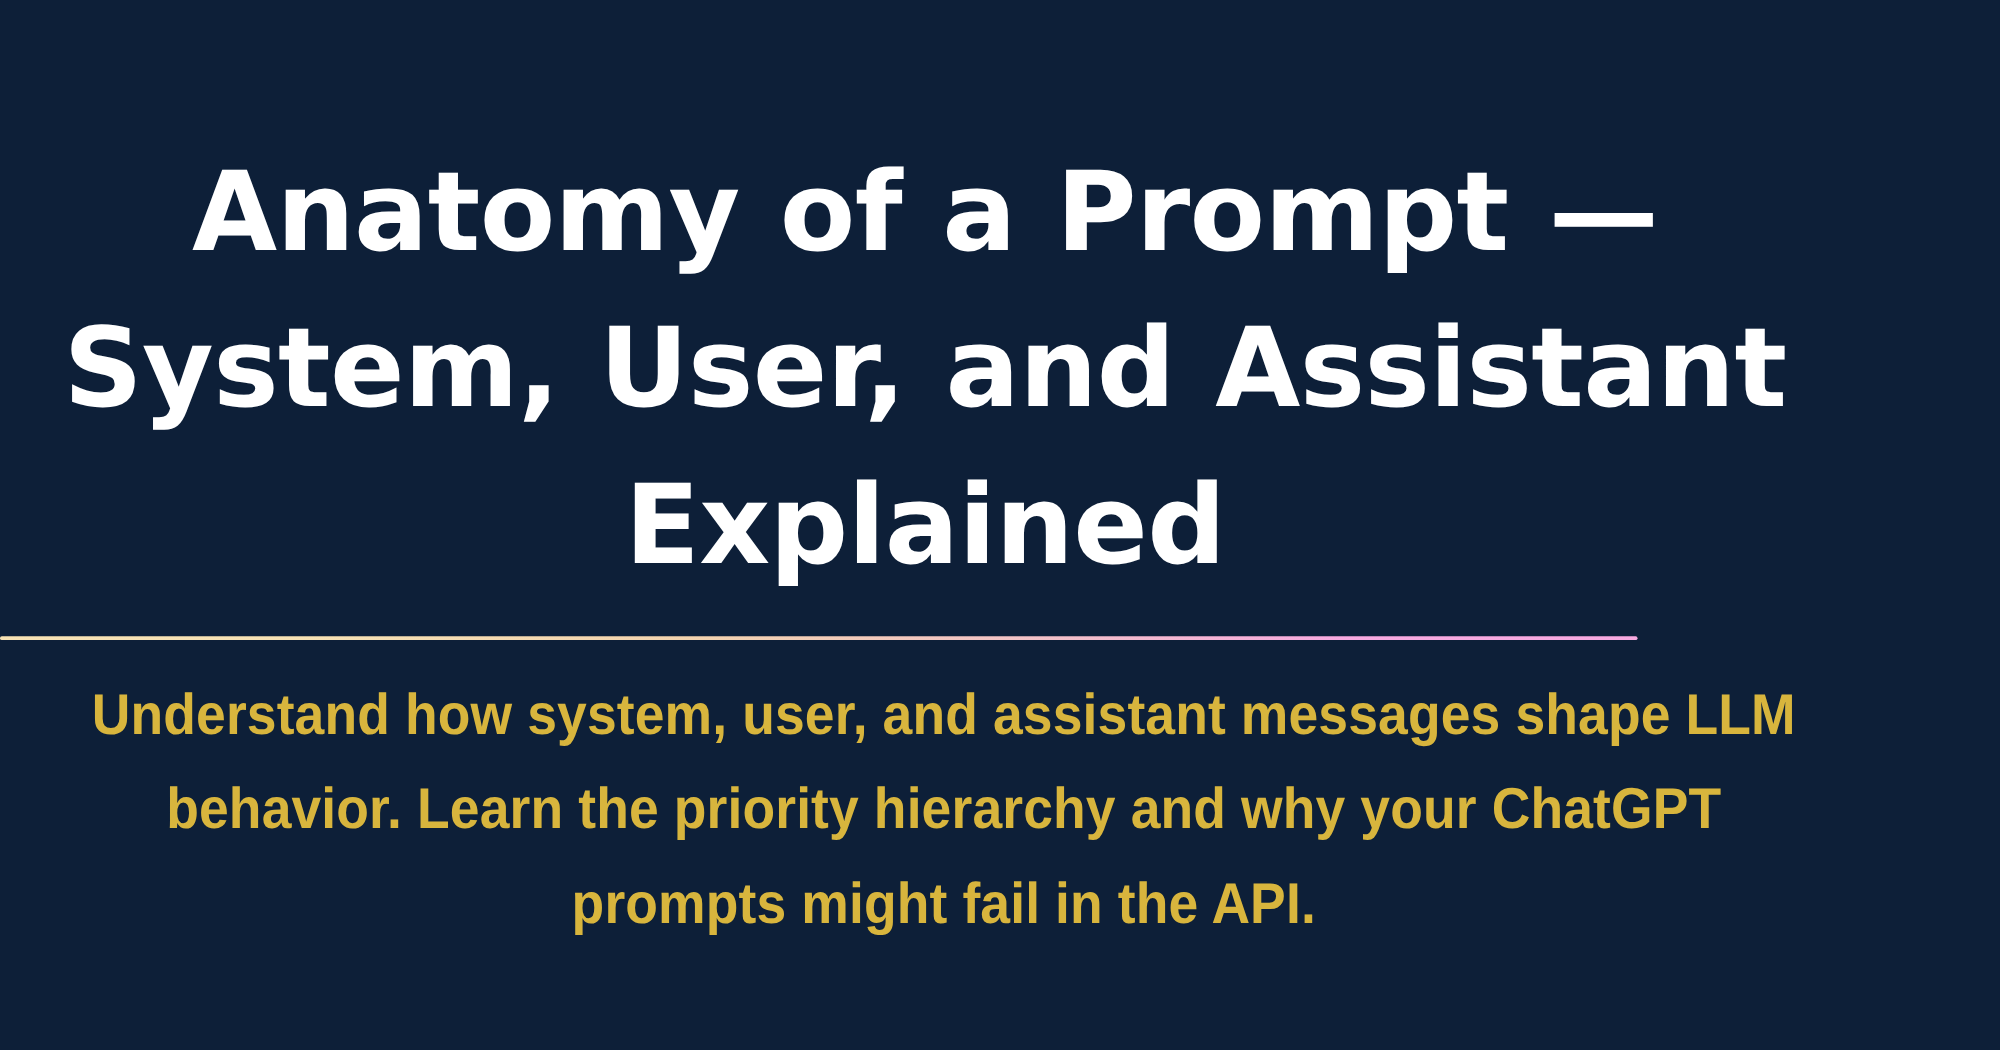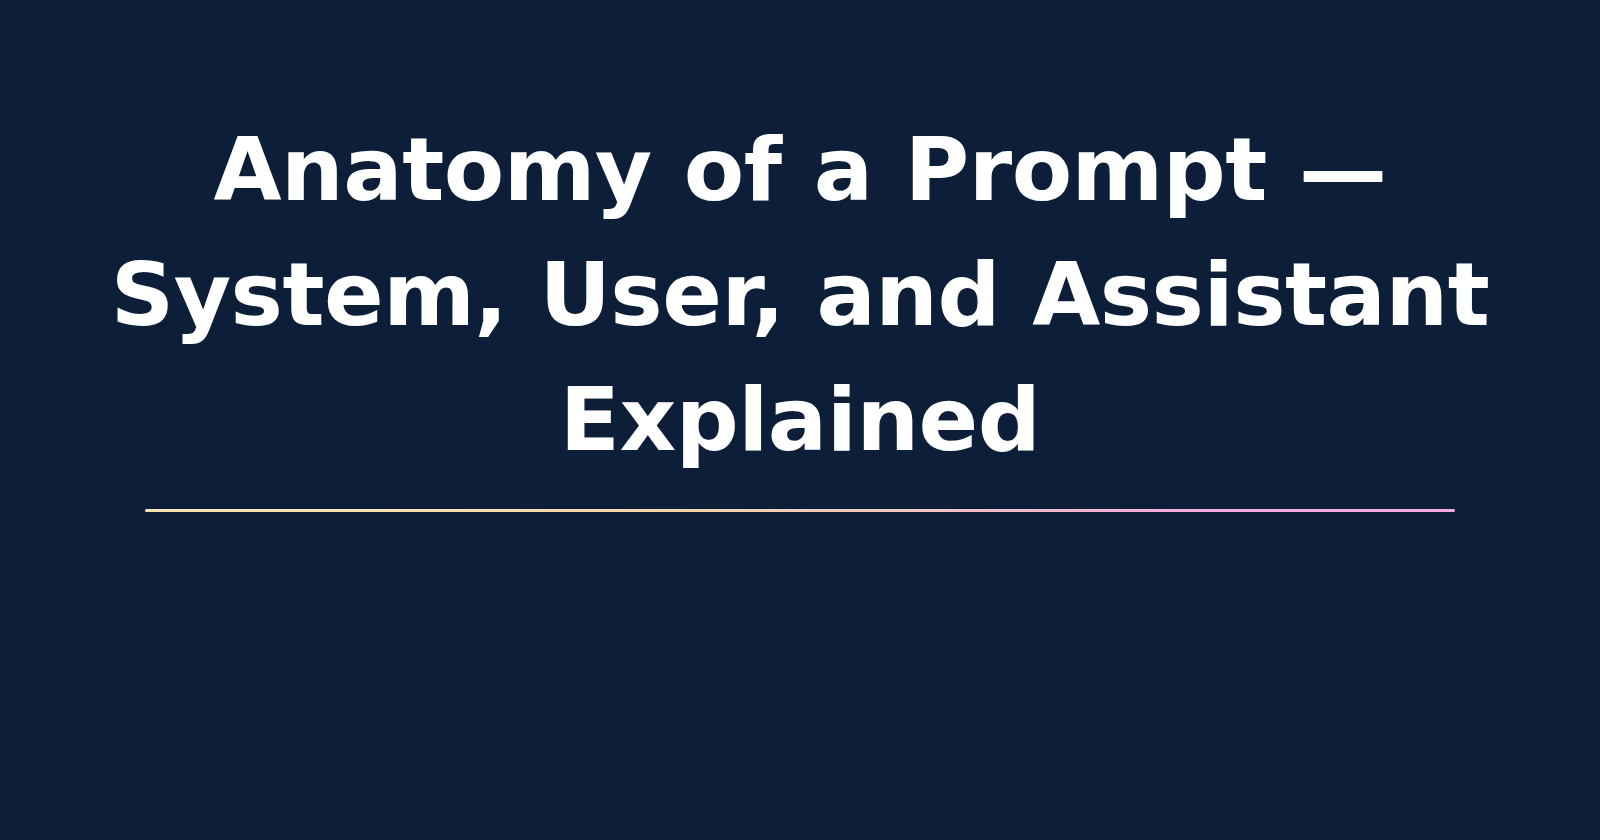--- a/index.html
+++ b/index.html
@@ -14,21 +14,20 @@
     font-family: "Liberation Sans", sans-serif;
   }
 
   .slide {
     position: relative;
     width: 1600px;
     height: 840px;
     box-sizing: border-box;
     display: flex;
     flex-direction: column;
-    align-items: center;
     justify-content: flex-start;
     background: #0d1f38;
   }
 
   
   .title-block {
     width: 1480px;
     margin-top: 108px;
     text-align: center;
   }
@@ -96,14 +95,17 @@
 <div class="slide" style="background: rgb(13, 31, 56);">
 
   <div class="title-block">
     <h1 class="title" style="color: rgb(255, 255, 255);">Anatomy of a Prompt — System, User, and Assistant Explained</h1>
   </div>
 
   <div class="divider-wrap">
     <hr class="divider" style="background: linear-gradient(to right, rgb(247, 226, 180) 0%, rgb(247, 226, 180) 18%, rgb(243, 211, 174) 42%, rgb(242, 195, 198) 62%, rgb(247, 169, 224) 82%, rgb(247, 169, 224) 100%);">
   </div>
 
+  <div class="subtitle-block">
+    <p class="subtitle" style="color: rgb(216, 181, 61);">Understand how system, user, and assistant messages shape LLM behavior. Learn the priority hierarchy and why your ChatGPT prompts might fail in the API.</p>
+  </div>
 
 </div>
 
 </body></html>

